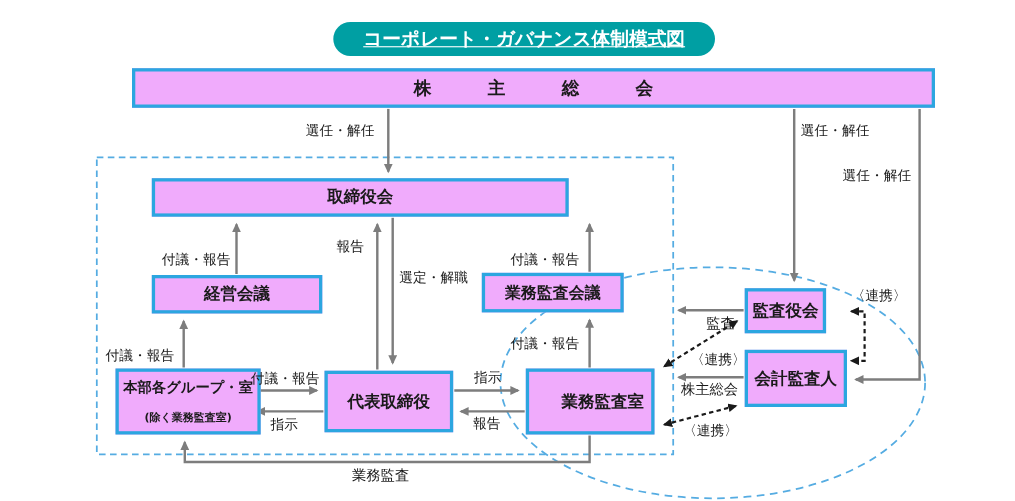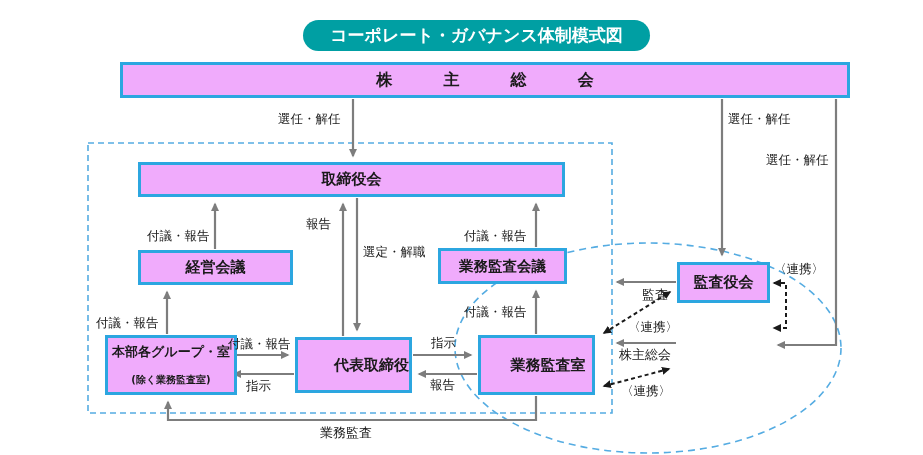--- a/index.html
+++ b/index.html
@@ -6,38 +6,38 @@
   .canvas {
     position:relative; width:923px; height:455px; background:#ffffff;
     font-family:"DejaVu Sans","Liberation Sans",sans-serif;
     color:#1a1a1a; overflow:hidden;
   }
   svg.layer { position:absolute; left:0; top:0; width:923px; height:455px; }
   .title-pill {
     position:absolute; left:303px; top:20px; width:347px; height:31px;
     background:#009fa3; border-radius:16px; color:#ffffff;
     font-weight:bold; font-size:17px; display:flex; align-items:center; justify-content:center;
-    white-space:nowrap; z-index:3;
+    white-space:nowrap; z-index:3;text-decoration:underline;
   }
   .box {
     position:absolute; box-sizing:border-box; background:#f0abfc;
     border:3px solid #2ca6e0; display:flex; flex-direction:column;
     align-items:center; justify-content:center;
     font-weight:bold; font-size:15px; text-align:center; z-index:2; white-space:nowrap;
   }
   .box-shareholders { left:120px; top:62px; width:730px; height:36px; font-size:16px; }
   .box-shareholders .spread { letter-spacing:3.2em; padding-left:3.2em; }
-  .box-board { left:138px; top:162px; width:427px; height:35px; }
+  .box-board { left:138px; top:162px; width:379px; height:35px; }
   .box-mgmt { left:138px; top:250px; width:155px; height:35px; }
   .box-audit-meeting { left:438px; top:248px; width:129px; height:36px; font-size:14.5px; }
   .box-hq { left:105px; top:335px; width:132px; height:60px; font-size:13px; }
   .box-hq .note { font-size:10px; font-weight:bold; margin-top:12px; }
-  .box-rep { left:295px; top:337px; width:117px; height:56px;align-items:flex-end; }
+  .box-rep { left:295px; top:337px; width:117px; height:56px; }
   .box-audit-office { left:478px; top:335px; width:117px; height:60px;padding-left:23px; }
-  .box-auditors { left:677px; top:262px; width:93px; height:41px; }
+  .box-auditors { left:677px; top:262px; width:74px; height:41px; }
   .box-acct { left:677px; top:318px; width:93px; height:52px; }
   .lbl {
     position:absolute; font-size:12.5px; line-height:15px; white-space:nowrap; z-index:2;
   }
   .lbl-appoint-1 { left:278px; top:111px; }
   .lbl-appoint-2 { left:728px; top:111px; }
   .lbl-appoint-3 { left:766px; top:152px; }
   .lbl-submit-mgmt { left:147px; top:228px; }
   .lbl-report-board { left:306px; top:216px; }
   .lbl-select { left:363px; top:216px;margin-top:28px; }
@@ -117,20 +117,23 @@
   </div>
   <div class="box box-rep">
     <span>代表取締役</span>
   </div>
   <div class="box box-audit-office">
     <span>業務監査室</span>
   </div>
   <div class="box box-auditors">
     <span>監査役会</span>
   </div>
+  <div class="box box-acct">
+    <span>会計監査人</span>
+  </div>
 
   <div class="lbl lbl-appoint-1">選任・解任</div>
   <div class="lbl lbl-appoint-2">選任・解任</div>
   <div class="lbl lbl-appoint-3">選任・解任</div>
   <div class="lbl lbl-submit-mgmt">付議・報告</div>
   <div class="lbl lbl-report-board">報告</div>
   <div class="lbl lbl-select">選定・解職</div>
   <div class="lbl lbl-submit-audit-meeting">付議・報告</div>
   <div class="lbl lbl-submit-hq">付議・報告</div>
   <div class="lbl lbl-submit-office">付議・報告</div>

